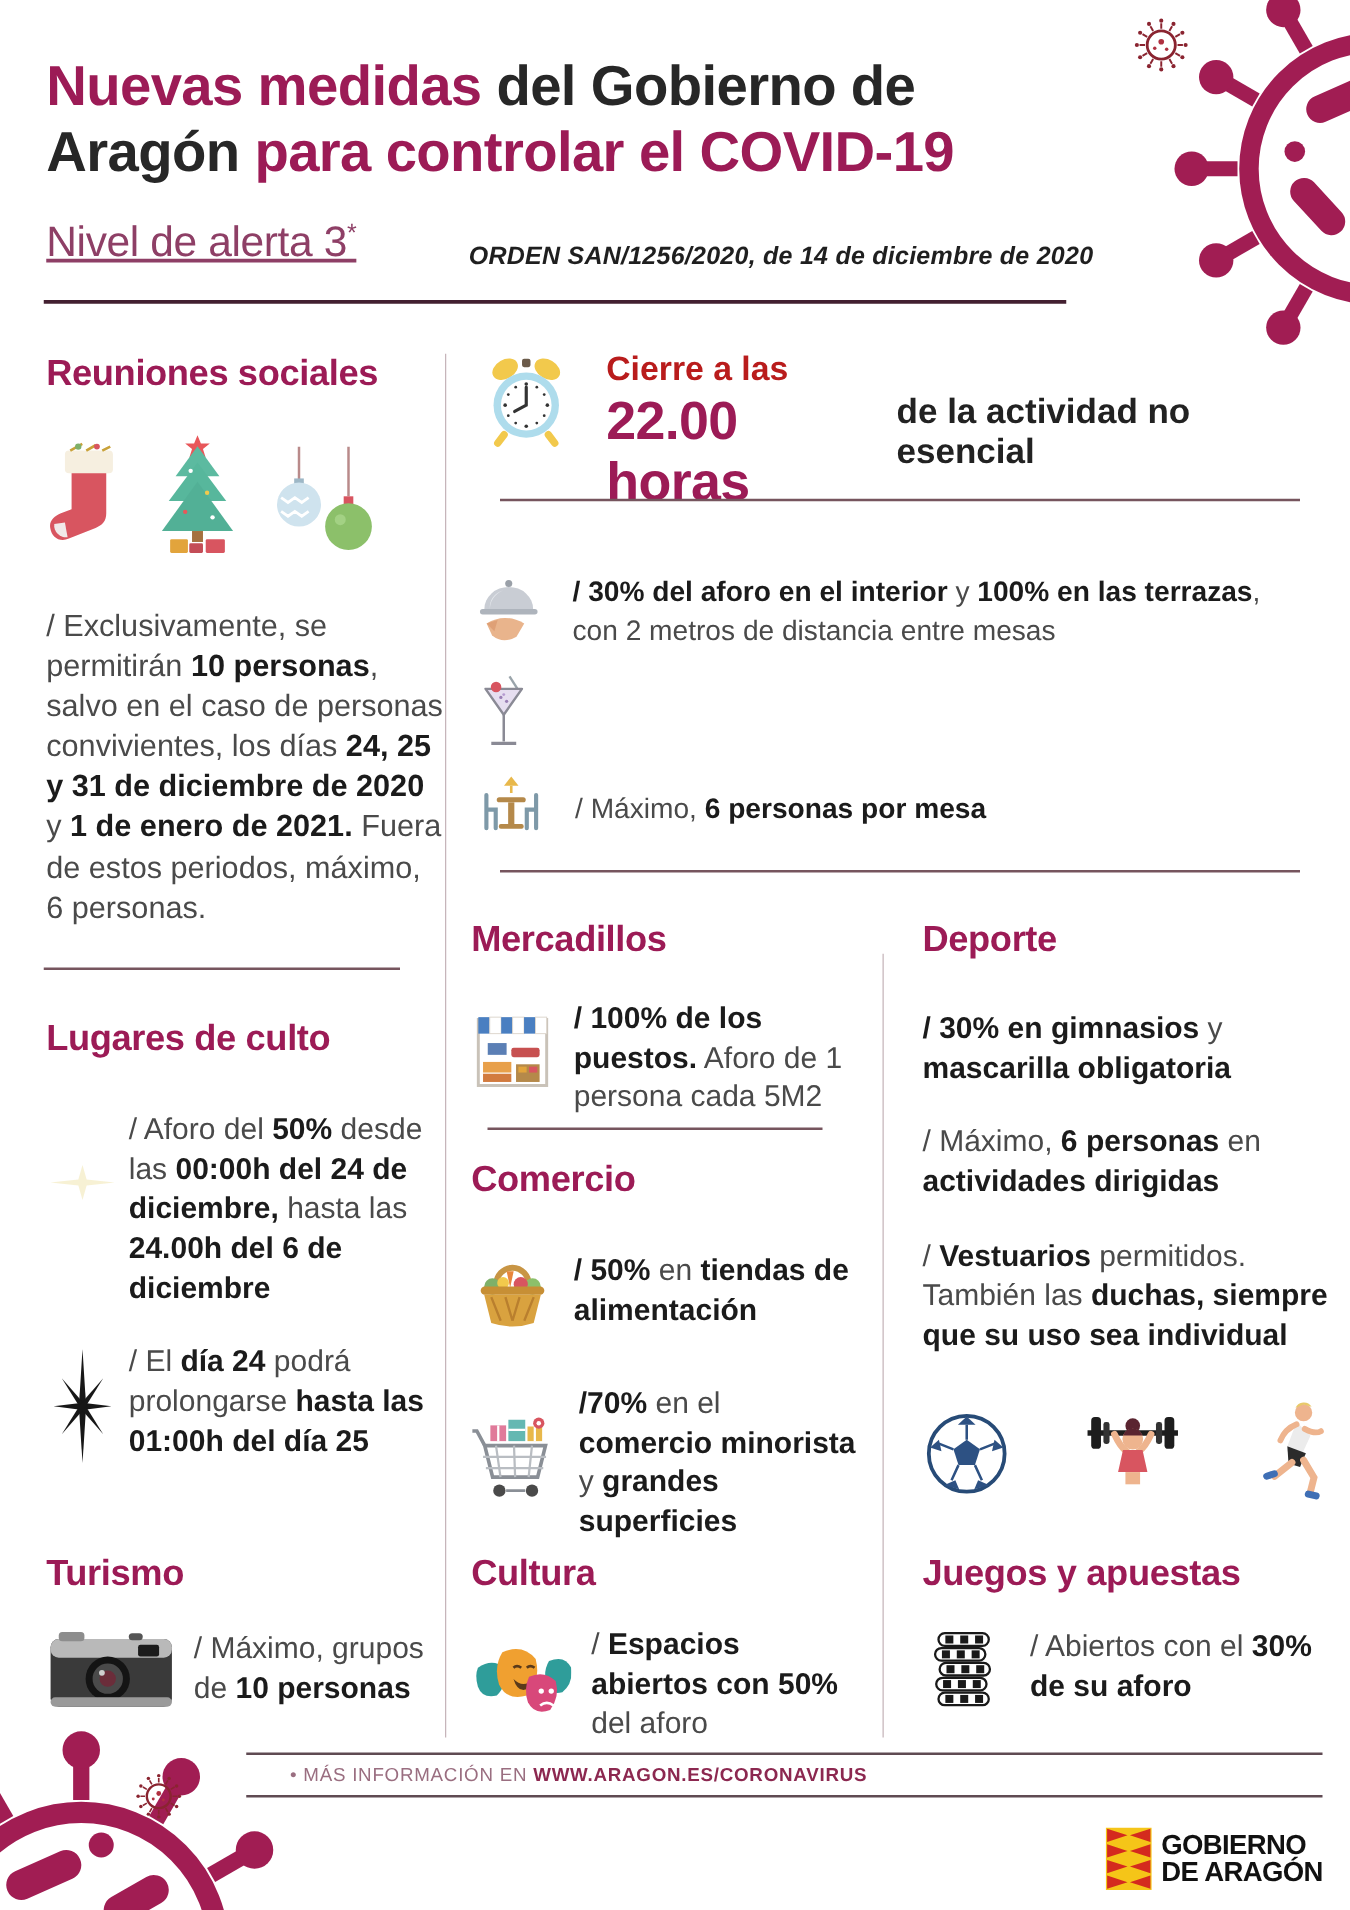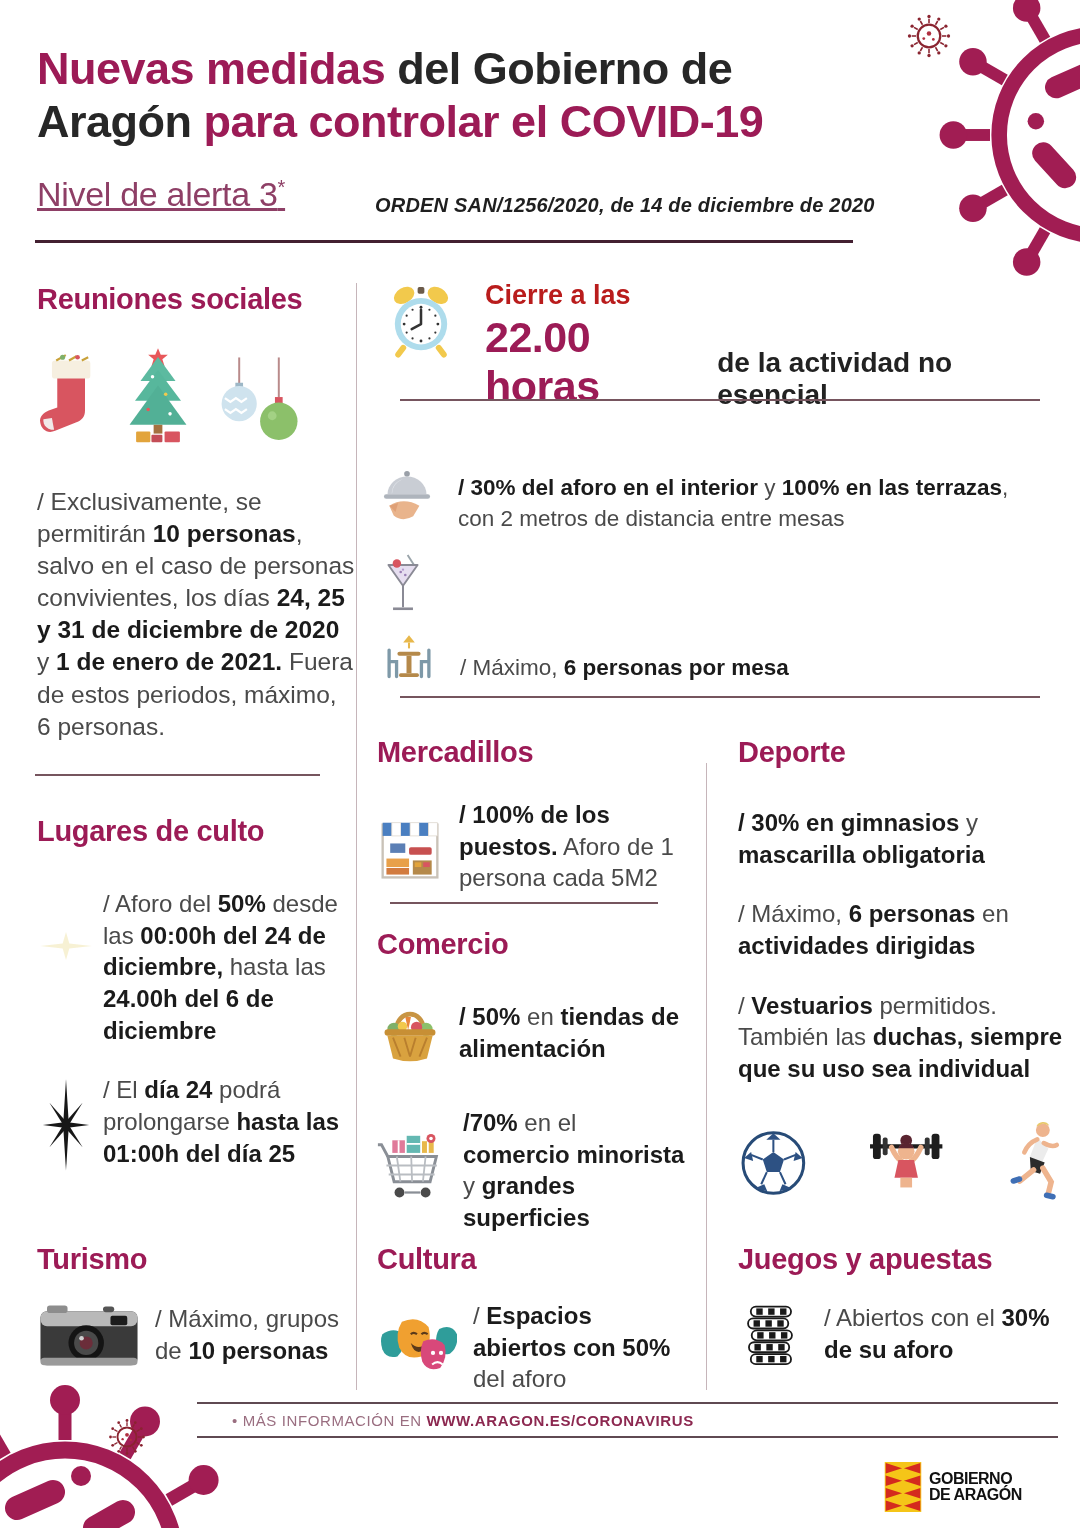--- a/index.html
+++ b/index.html
@@ -19,29 +19,29 @@
   .h1 .acc{color:var(--accent);}
   .h1 .drk{color:var(--dark);font-weight:700;}
   .alert{font-size:34px;font-weight:500;color:var(--alert);letter-spacing:-0.3px;text-decoration:underline;}
   .alert sup{font-size:20px;}
   .orden{font-size:20px;font-style:italic;font-weight:600;color:#1f1f1f;letter-spacing:0.2px;}
   .h2{font-size:29px;font-weight:700;color:var(--accent);letter-spacing:-0.3px;}
   .txt{color:var(--body);}
   .sb{font-weight:700;color:var(--bold);}
   .t24{font-size:24px;line-height:1.32;}
   .t245{font-size:24.5px;line-height:1.31;}
-  .t22{font-size:22.5px;line-height:1.38;margin-top:14px;}
+  .t22{font-size:22.5px;line-height:1.38;}
   .hline{background:var(--thin-line);height:2px;}
   .vline{background:var(--vline);width:1px;}
   .closure-line1{font-size:27px;font-weight:700;color:#b91c1c;}
   .closure-time{font-size:43px;font-weight:800;color:var(--accent);letter-spacing:-0.5px;}
   .closure-rest{font-size:28px;font-weight:700;color:#222;}
   .footer-info{font-size:15px;letter-spacing:0.6px;color:#9a6e80;font-weight:500;}
   .footer-info .url{font-weight:800;color:#8c2850;}
-  .logo-text{font-size:16px;font-weight:800;color:#111;line-height:1.0;letter-spacing:-0.5px;}
+  .logo-text{font-size:22px;font-weight:800;color:#111;line-height:1.0;letter-spacing:-0.5px;}
 </style>
 </head>
 <body>
 
 <svg width="0" height="0" style="position:absolute">
   <defs>
     <symbol id="virus-big" viewBox="0 0 360 360">
       <g stroke="currentColor" fill="none" stroke-width="13">
         <line x1="300" y1="180" x2="330" y2="180"></line>
           <line x1="283.9" y1="240" x2="309.9" y2="255"></line>
@@ -261,21 +261,21 @@
         <circle cx="35" cy="33" r="1.3"></circle>
           <circle cx="28" cy="40" r="1.3"></circle>
           <circle cx="28" cy="60" r="1.3"></circle>
           <circle cx="35" cy="67" r="1.3"></circle>
       </g>
       <path d="M45 50 V33 M45 50 L34 56" stroke="#333" stroke-width="3" stroke-linecap="round" fill="none"></path>
       <path d="M24 78 l-6 8 M66 78 l6 8" stroke="#f2c94c" stroke-width="7" stroke-linecap="round"></path>
     </svg>
     <div>
       <div class="closure-line1">Cierre a las</div>
-      <div style="display:flex;align-items:flex-end;gap:6px;margin-top:2px">
+      <div style="display:flex;align-items:flex-start;gap:6px;margin-top:2px">
         <span class="closure-time">22.00 horas</span>
         <span class="closure-rest">de la actividad no esencial</span>
       </div>
     </div>
   </div>
 
   <div class="abs hline" style="left:400px;top:399px;width:640px"></div>
 
   <div class="abs" style="left:380px;top:428px;width:670px">
     <div style="display:flex;gap:24px;margin-top:30px;align-items:center">
@@ -317,21 +317,21 @@
       <div class="t22 txt" style="width:580px">
         <span>/  Máximo, </span><span class="sb">6 personas por mesa</span>
       </div>
     </div>
   </div>
 
   <div class="abs hline" style="left:400px;top:696px;width:640px"></div>
 
   <div class="abs" style="left:377px;top:736px;width:310px">
     <div class="h2">Mercadillos</div>
-    <div style="display:flex;gap:16px;margin-top:30px;align-items:center">
+    <div style="display:flex;gap:16px;margin-top:30px;align-items:flex-start">
       <svg width="66" height="70" viewBox="0 0 70 72" style="flex:0 0 auto;margin-top:8px">
         <rect x="6" y="8" width="58" height="56" fill="#ffffff" stroke="#c9c2b8" stroke-width="2.5"></rect>
         <g>
           <rect x="6" y="6" width="9.7" height="14" fill="#4a7fc1"></rect>
             <rect x="15.7" y="6" width="9.7" height="14" fill="#fff" stroke="#dcd5cc" stroke-width="0.8"></rect>
           <rect x="25.4" y="6" width="9.7" height="14" fill="#4a7fc1"></rect>
             <rect x="35.1" y="6" width="9.7" height="14" fill="#fff" stroke="#dcd5cc" stroke-width="0.8"></rect>
           <rect x="44.8" y="6" width="9.7" height="14" fill="#4a7fc1"></rect>
             <rect x="54.5" y="6" width="9.5" height="14" fill="#fff" stroke="#dcd5cc" stroke-width="0.8"></rect>
         </g>

